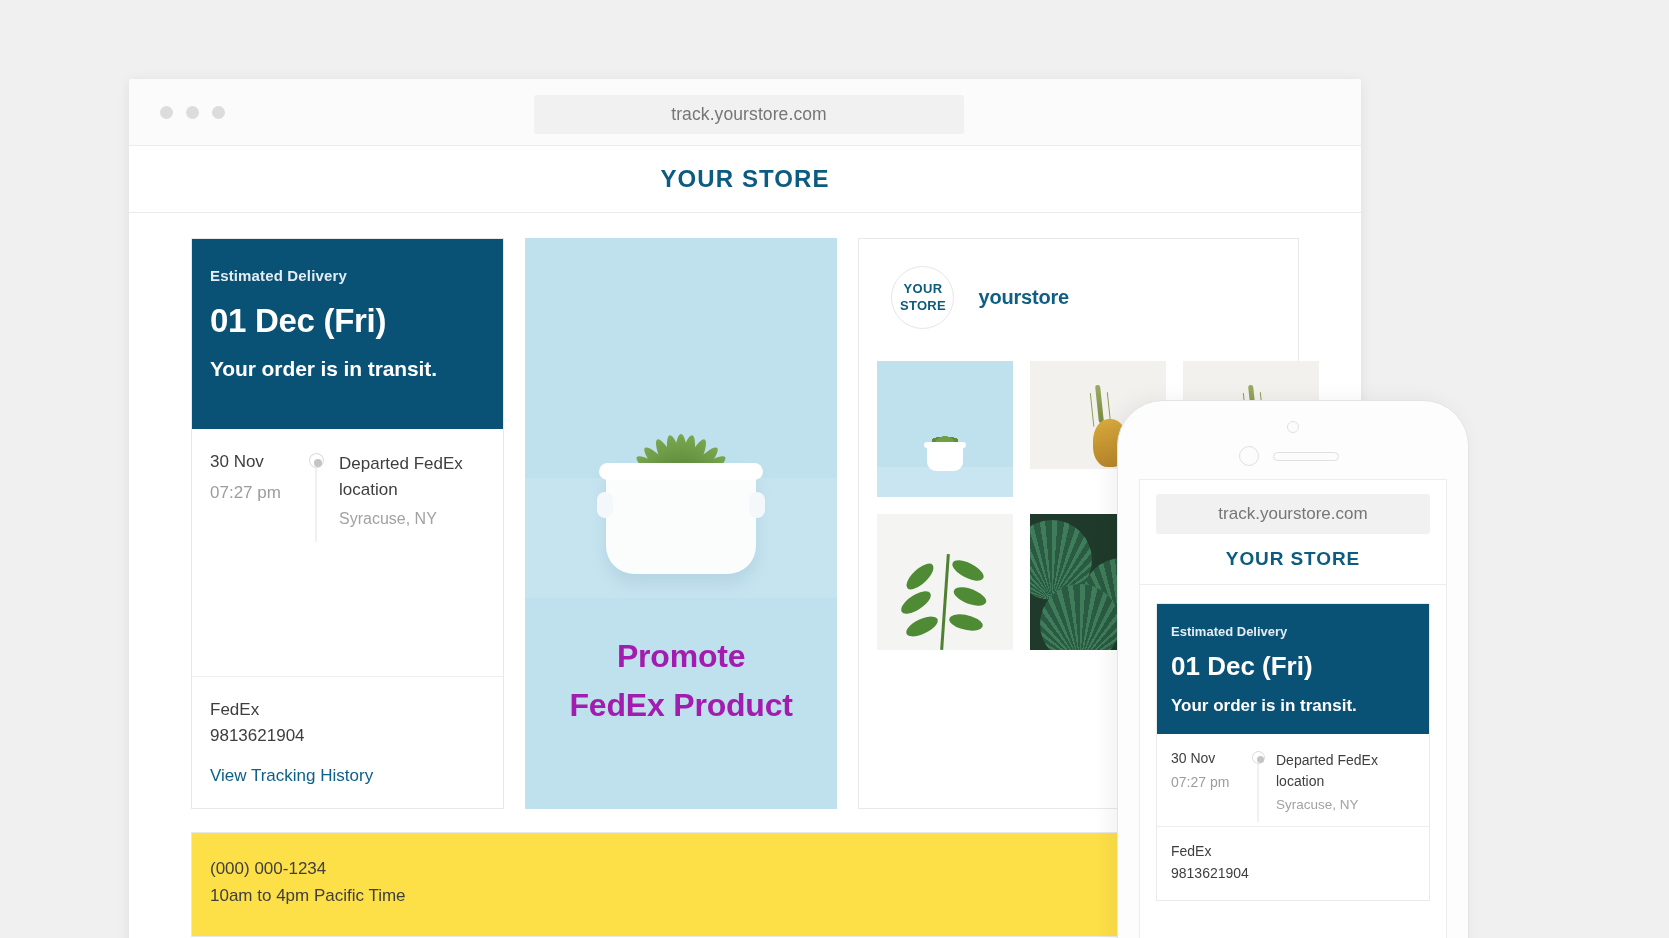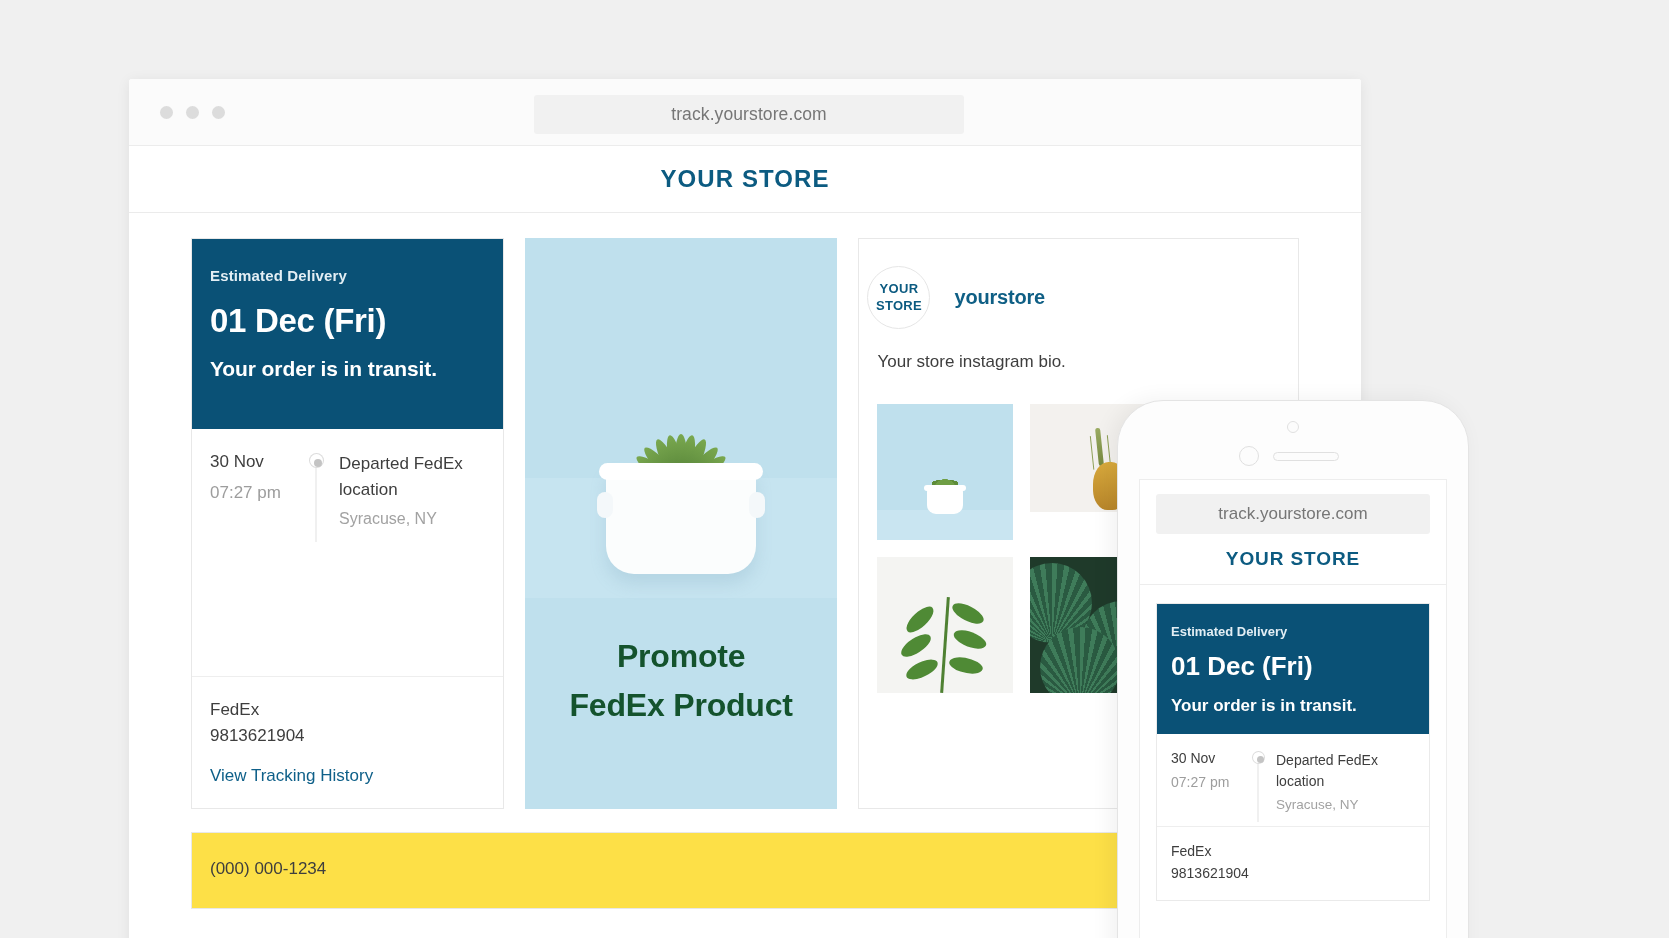--- a/index.html
+++ b/index.html
@@ -206,35 +206,35 @@
     width: 13px; height: 54px;
     background: linear-gradient(180deg,#7aa84f,#4c7a32);
     border-radius: 50% 50% 40% 40%;
     transform-origin: 50% 100%;
   }
   .promo-title {
     position: relative;
     z-index: 3;
     font-size: 32px;
     font-weight: bold;
-    color: #14532d;
+    color: #a21caf;
     text-align: center;
     line-height: 1.55;
     letter-spacing: -.2px;
   }
 
   
   .insta {
     flex: 1 1 auto;
     border: 1px solid #e8e8e8;
     background: #fff;
     padding: 27px 0 0 0;
     min-width: 0;
   }
-  .insta-head { display: flex; align-items: center; padding: 0 8px; text-align: right; }
+  .insta-head { display: flex; align-items: center; padding: 0 32px; text-align: right; }
   .insta-avatar {
     width: 63px; height: 63px;
     border-radius: 50%;
     border: 1px solid #e6e6e6;
     display: flex; flex-direction: column;
     align-items: center; justify-content: center;
     color: #0c5b81;
     font-weight: bold;
     font-size: 13px;
     line-height: 1.26;
@@ -464,21 +464,20 @@
       </div>
 
       <div class="insta">
         <div class="insta-head">
           <div class="insta-avatar">
             <span>YOUR</span>
             <span>STORE</span>
           </div>
           <div class="insta-name">yourstore</div>
         </div>
-        <div class="insta-bio">Your store instagram bio.</div>
 
         <div class="insta-grid">
           <div class="tile t1">
             <span class="minifloor"></span>
               <span class="minileaf"></span>
               <span class="minipot"></span>
           </div>
           <div class="tile t2">
             <span class="crown"></span>
               <span class="pineapple"></span>
@@ -506,20 +505,21 @@
           <div class="tile t4">
             <span class="frond" style="left:-10px;top:14px"></span>
             <span class="frond" style="left:58px;top:52px"></span>
           </div>
         </div>
       </div>
     </div>
 
     <div class="contact-card">
       <div class="contact-line">(000) 000-1234</div>
+      <div class="contact-line">10am to 4pm Pacific Time</div>
     </div>
   </div>
 </div>
 
 <div class="phone">
   <span class="phone-cam"></span>
   <span class="phone-sensor"></span>
   <span class="phone-speaker"></span>
 
   <div class="phone-screen">

